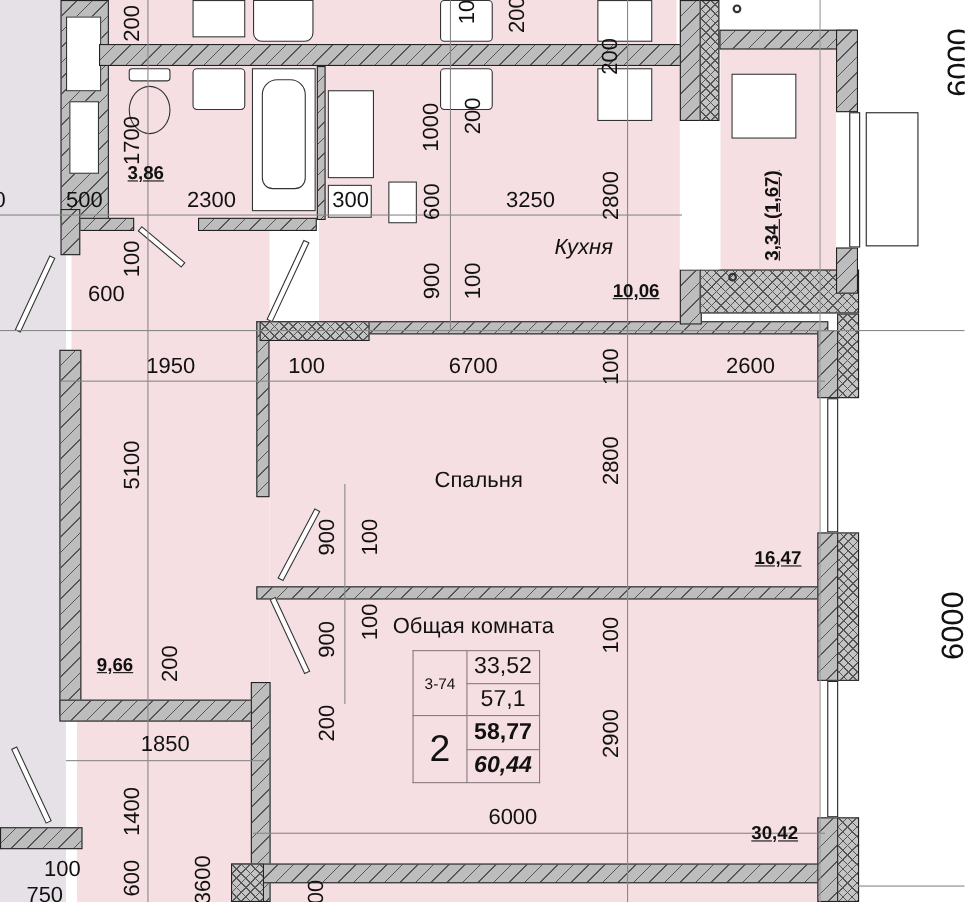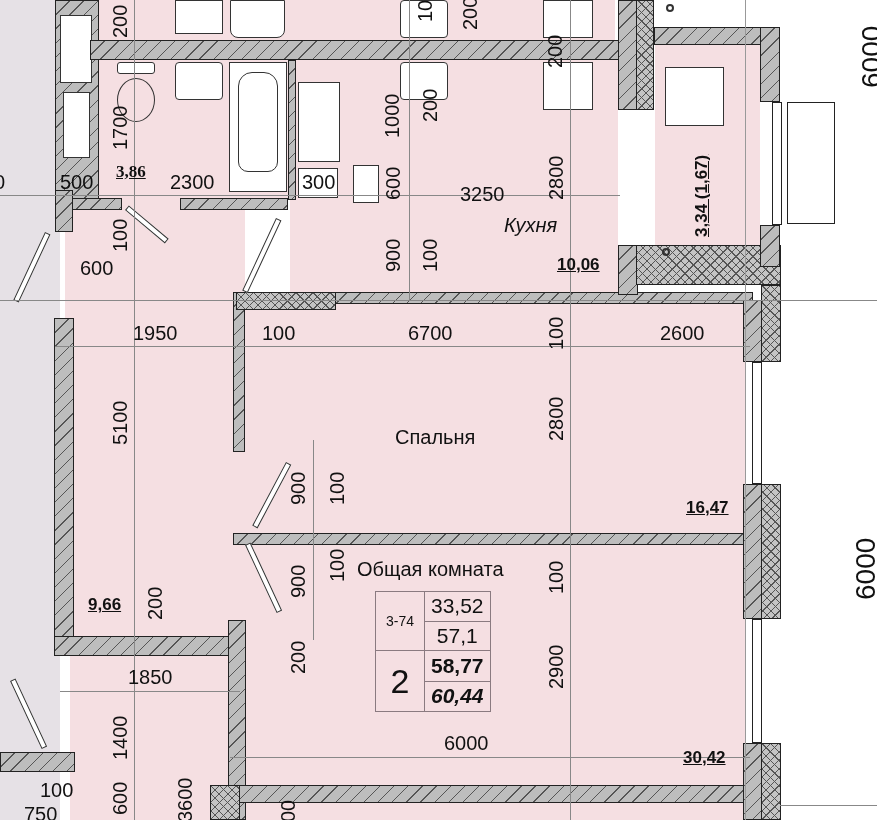--- a/index.html
+++ b/index.html
@@ -112,32 +112,32 @@
 <div class="abs vline thin" style="left:134px;top:0;height:820px;"></div>
 <div class="abs vline thin" style="left:409px;top:0;height:300px;"></div>
 <div class="abs vline thin" style="left:570px;top:0;height:820px;"></div>
 <div class="abs vline thin" style="left:313px;top:440px;height:200px;"></div>
 <div class="abs vline thin" style="left:745px;top:0;height:820px;background:#999;"></div>
 
 <div class="abs txt" style="left:504px;top:215px;font-style:italic;">Кухня</div>
 <div class="abs txt" style="left:395px;top:427px;">Спальня</div>
 <div class="abs txt" style="left:357px;top:559px;">Общая комната</div>
 
-<div class="abs txt area" style="left:116px;top:163px;font-family:Liberation Serif, serif;">3,86</div>
+<div class="abs txt area" style="left:116px;top:149px;">3,86</div>
 <div class="abs txt area" style="left:557px;top:256px;">10,06</div>
 <div class="abs txt area vt" style="left:693px;top:237px;">3,34 (1,67)</div>
 <div class="abs txt area" style="left:686px;top:499px;">16,47</div>
 <div class="abs txt area" style="left:683px;top:749px;">30,42</div>
 <div class="abs txt area" style="left:88px;top:596px;">9,66</div>
 
 <div class="abs txt" style="left:60px;top:172px;">500</div>
 <div class="abs txt" style="left:-6px;top:172px;">0</div>
 <div class="abs txt" style="left:170px;top:172px;">2300</div>
 <div class="abs txt" style="left:302px;top:172px;">300</div>
-<div class="abs txt" style="left:460px;top:184px;text-align:center;">3250</div>
+<div class="abs txt" style="left:460px;top:172px;text-align:center;">3250</div>
 <div class="abs txt" style="left:80px;top:258px;">600</div>
 <div class="abs txt" style="left:133px;top:323px;">1950</div>
 <div class="abs txt" style="left:262px;top:323px;">100</div>
 <div class="abs txt" style="left:408px;top:323px;">6700</div>
 <div class="abs txt" style="left:660px;top:323px;">2600</div>
 <div class="abs txt" style="left:128px;top:667px;">1850</div>
 <div class="abs txt" style="left:444px;top:733px;">6000</div>
 <div class="abs txt" style="left:40px;top:780px;">100</div>
 <div class="abs txt" style="left:24px;top:804px;">750</div>
 

